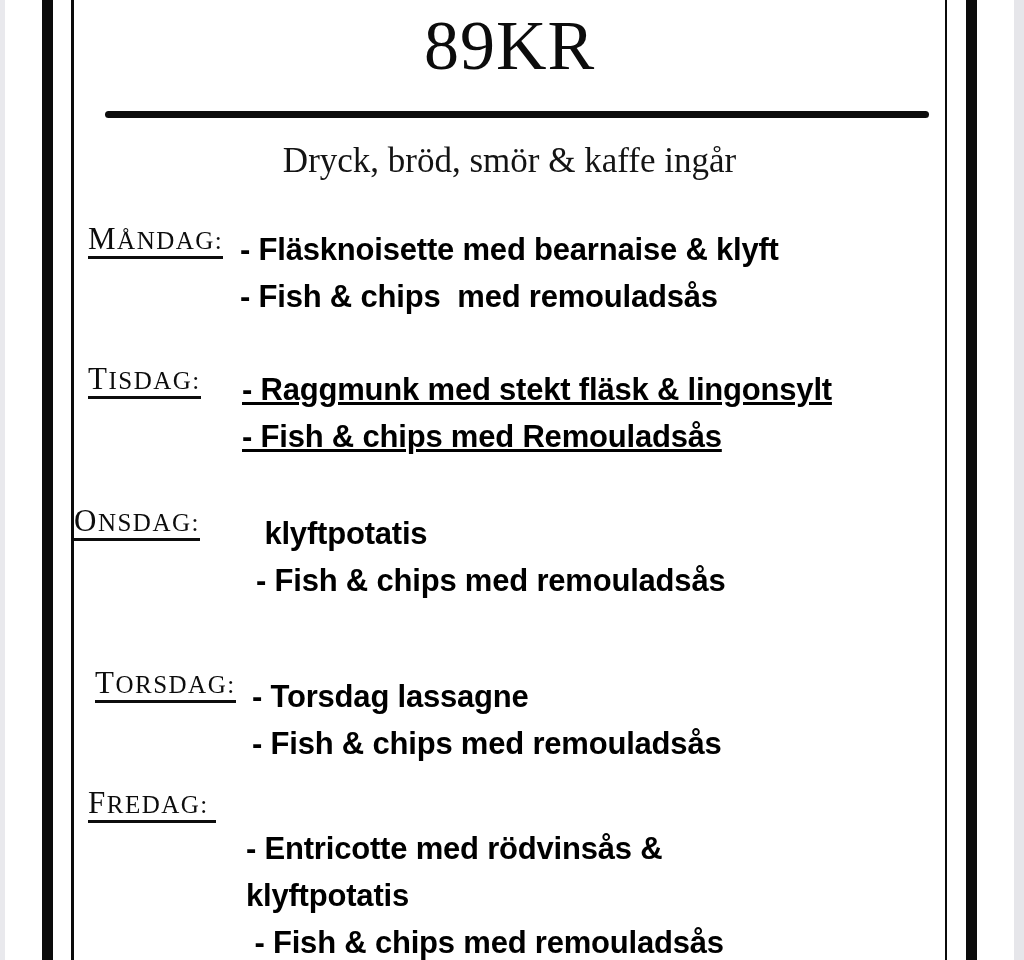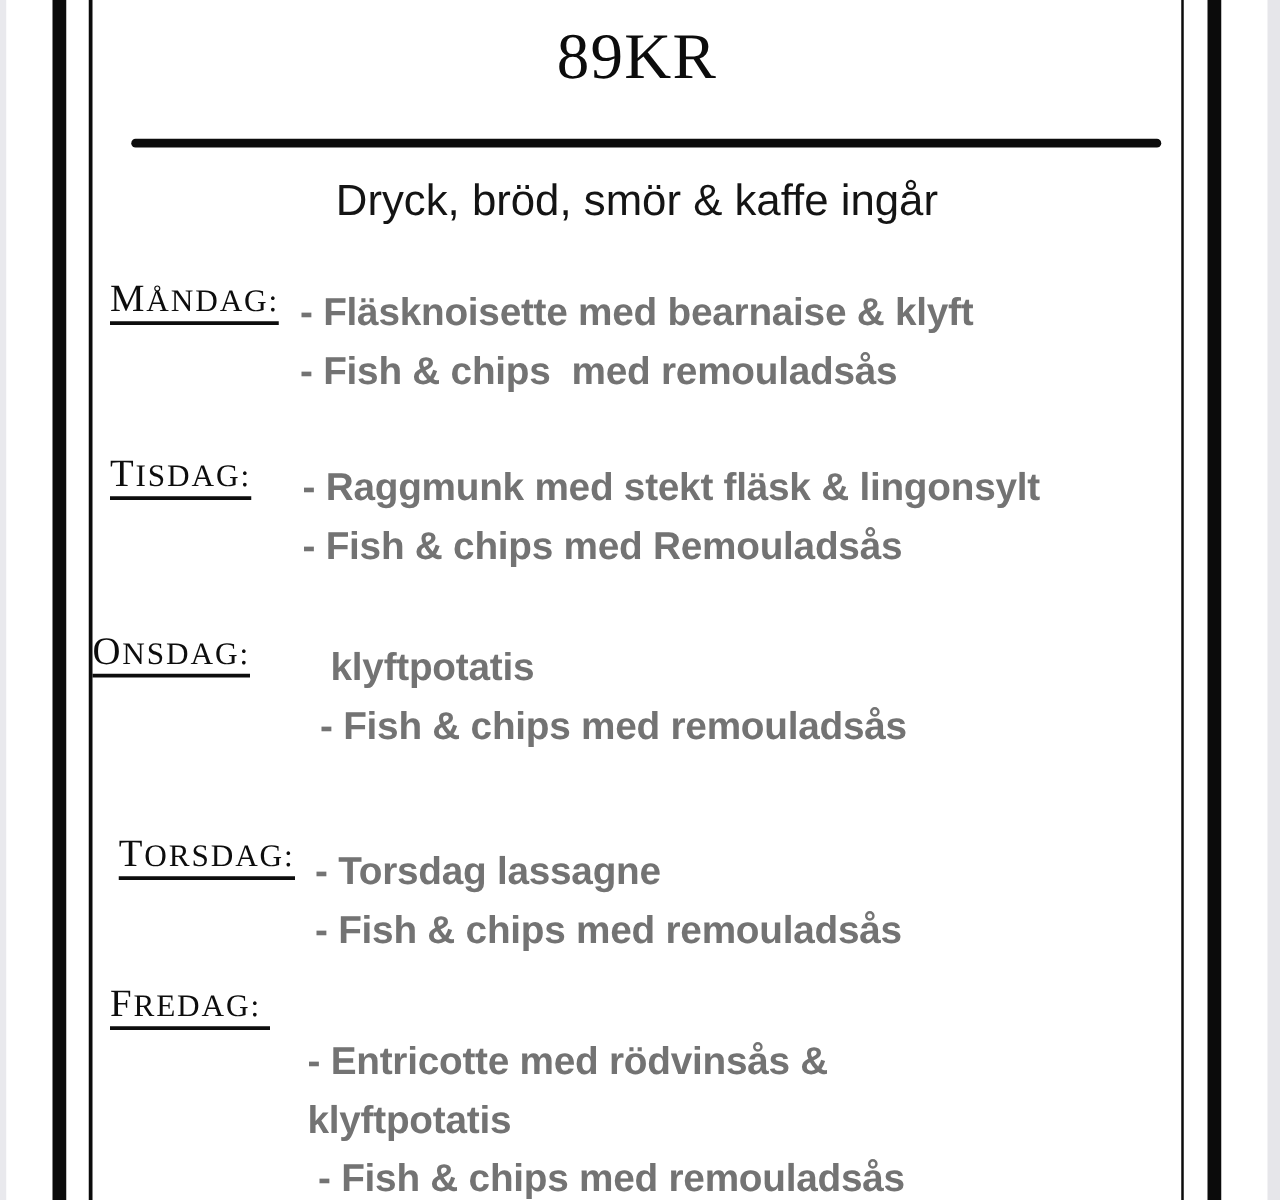--- a/index.html
+++ b/index.html
@@ -22,33 +22,33 @@
   .bar-left-thick  { left: 42px;  width: 11px; }
   .line-left-thin  { left: 71px;  width: 3px;  }
   .line-right-thin { left: 945px; width: 2px;  }
   .bar-right-thick { left: 966px; width: 11px; }
 
   
   .price {
     position: absolute; top: 0; left: 73px; width: 873px;
     text-align: center;
     font-family: "Liberation Serif", serif;
-    font-size: 52px; line-height: 92px;
+    font-size: 70px; line-height: 92px;
     letter-spacing: 1px;
     color: #0c0c0c;
   }
   .rule {
     position: absolute; top: 111px; left: 105px;
     width: 824px; height: 7px;
     background: #0c0c0c; border-radius: 4px;
   }
   .subtitle {
     position: absolute; top: 139px; left: 73px; width: 873px;
     text-align: center;
-    font-family: Liberation Sans, sans-serif;
+    font-family: Liberation Serif, serif;
     font-size: 35px; line-height: 44px;
     color: #141414;
   }
 
   
   .day-label {
     position: absolute;
     display: inline-block;
     font-family: "Liberation Serif", serif;
     font-size: 25px; line-height: 30px;
@@ -59,30 +59,30 @@
     white-space: pre;
   }
   .day-label::first-letter { font-size: 31px; }
 
   .dishes {
     position: absolute;
     font-family: "Liberation Sans", sans-serif;
     font-weight: 700;
     font-size: 31px; line-height: 47px;
     letter-spacing: -0.2px;
-    color: #737373;
+    color: #000000;
   }
   .dish-line { white-space: pre; }
 
   
   .label-mon { left: 88px; top: 224px; }
   .dish-mon  { left: 240px; top: 226px; }
 
   .label-tue { left: 88px; top: 364px; text-align: right; }
-  .dish-tue  { left: 242px; top: 366px; }
+  .dish-tue  { left: 242px; top: 366px; text-decoration: underline; }
 
   .label-wed { left: 74px; top: 506px; }
   .dish-wed  { left: 256px; top: 510px; }
 
   .label-thu { left: 95px; top: 668px; }
   .dish-thu  { left: 252px; top: 673px; }
 
   .label-fri { left: 88px; top: 788px; padding-right: 7px; }
   .dish-fri  { left: 246px; top: 825px; }
 </style>

